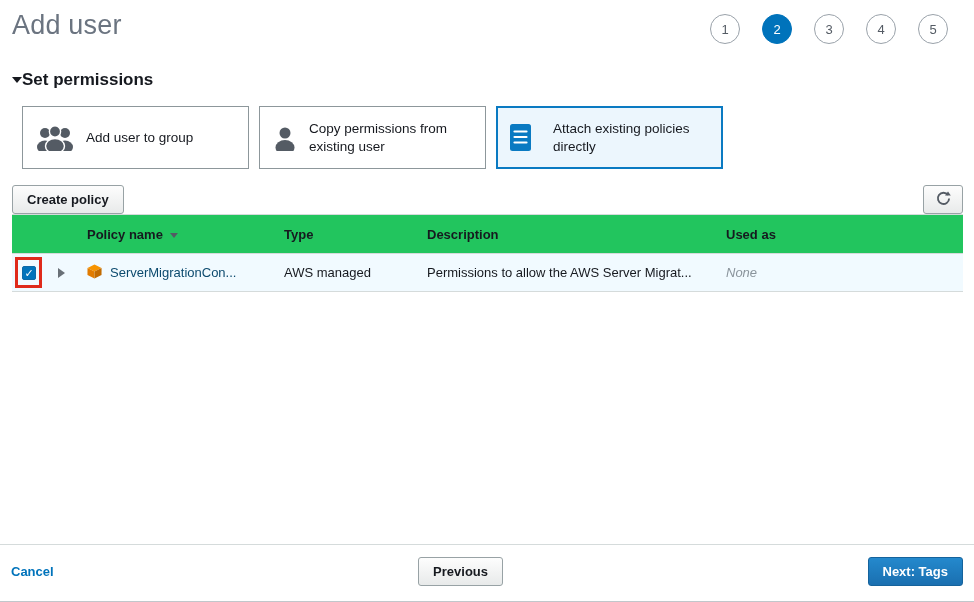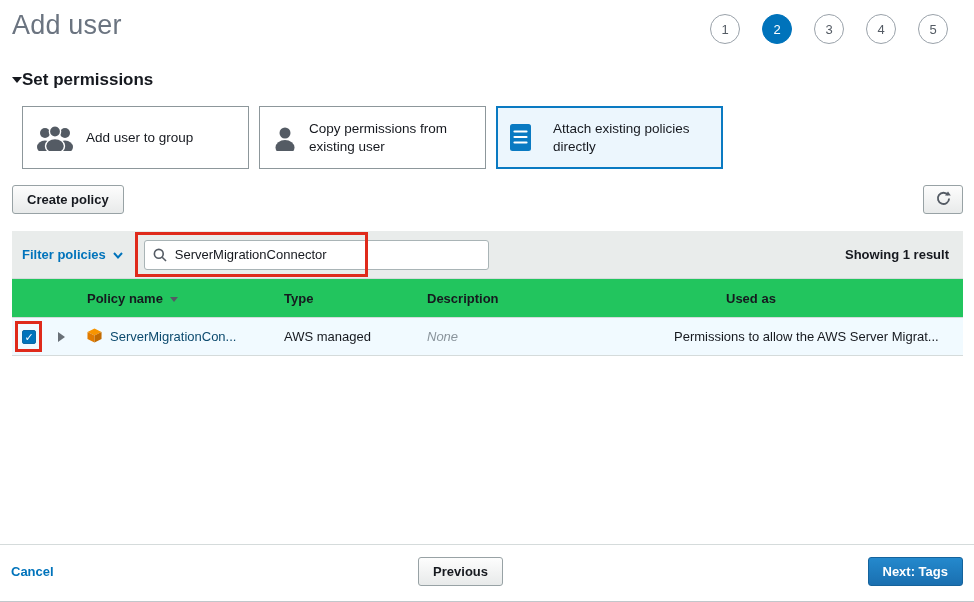--- a/index.html
+++ b/index.html
@@ -153,41 +153,20 @@
     <button class="btn btn-icon">
       <span>
         <svg width="15" height="15" viewBox="0 0 16 16">
           <path d="M12.8 4.2 A6 6 0 1 0 14 8" fill="none" stroke="#545b64" stroke-width="2"></path>
           <polygon points="9.6,4.8 15.8,4.8 12.8,0.6" fill="#545b64"></polygon>
         </svg>
       </span>
     </button>
   </div>
 
-  <div class="filterbar">
-    <div class="filter-dd">
-      <span>Filter policies</span>
-      <span>
-        <svg width="10" height="7" viewBox="0 0 10 7">
-          <polyline points="1,1 5,5.5 9,1" fill="none" stroke="#0073bb" stroke-width="2"></polyline>
-        </svg>
-      </span>
-    </div>
-    <div class="search-wrap">
-      <span class="search-icon">
-        <svg width="14" height="14" viewBox="0 0 14 14">
-          <circle cx="5.8" cy="5.8" r="4.4" fill="none" stroke="#545b64" stroke-width="1.6"></circle>
-          <line x1="9.2" y1="9.2" x2="13" y2="13" stroke="#545b64" stroke-width="1.6"></line>
-        </svg>
-      </span>
-      <input class="search-input" type="text" value="ServerMigrationConnector" style="">
-      <div class="ann-search"></div>
-    </div>
-    <div class="results">Showing 1 result</div>
-  </div>
 
   <div class="tbl">
     <div class="trow thead">
       <div class="cell c-check"></div>
       <div class="cell c-exp"></div>
       <div class="cell c-name">
         <span>Policy name</span>
         <span class="sort-tri"></span>
       </div>
       <div class="cell c-type">Type</div>
@@ -207,25 +186,25 @@
         <span>
           <svg width="15" height="15" viewBox="0 0 16 16">
             <path d="M8 0.5 L15.5 4.2 L8 7.9 L0.5 4.2 Z" fill="#f79400"></path>
             <path d="M0.5 4.2 L8 7.9 L8 15.5 L0.5 11.8 Z" fill="#e17b00"></path>
             <path d="M15.5 4.2 L8 7.9 L8 15.5 L15.5 11.8 Z" fill="#c26a00"></path>
           </svg>
         </span>
         <span class="plink">ServerMigrationCon...</span>
       </div>
       <div class="cell c-type">AWS managed</div>
+      <div class="cell c-desc">
+        <span class="desc-text">Permissions to allow the AWS Server Migrat...</span>
+      </div>
       <div class="cell c-used">
         <span class="used-none">None</span>
-      </div>
-      <div class="cell c-desc">
-        <span class="desc-text">Permissions to allow the AWS Server Migrat...</span>
       </div>
     </div>
   </div>
 
   <div class="footer">
     <span class="cancel-link">Cancel</span>
     <button class="btn">Previous</button>
     <button class="btn btn-primary">Next: Tags</button>
   </div>
 

